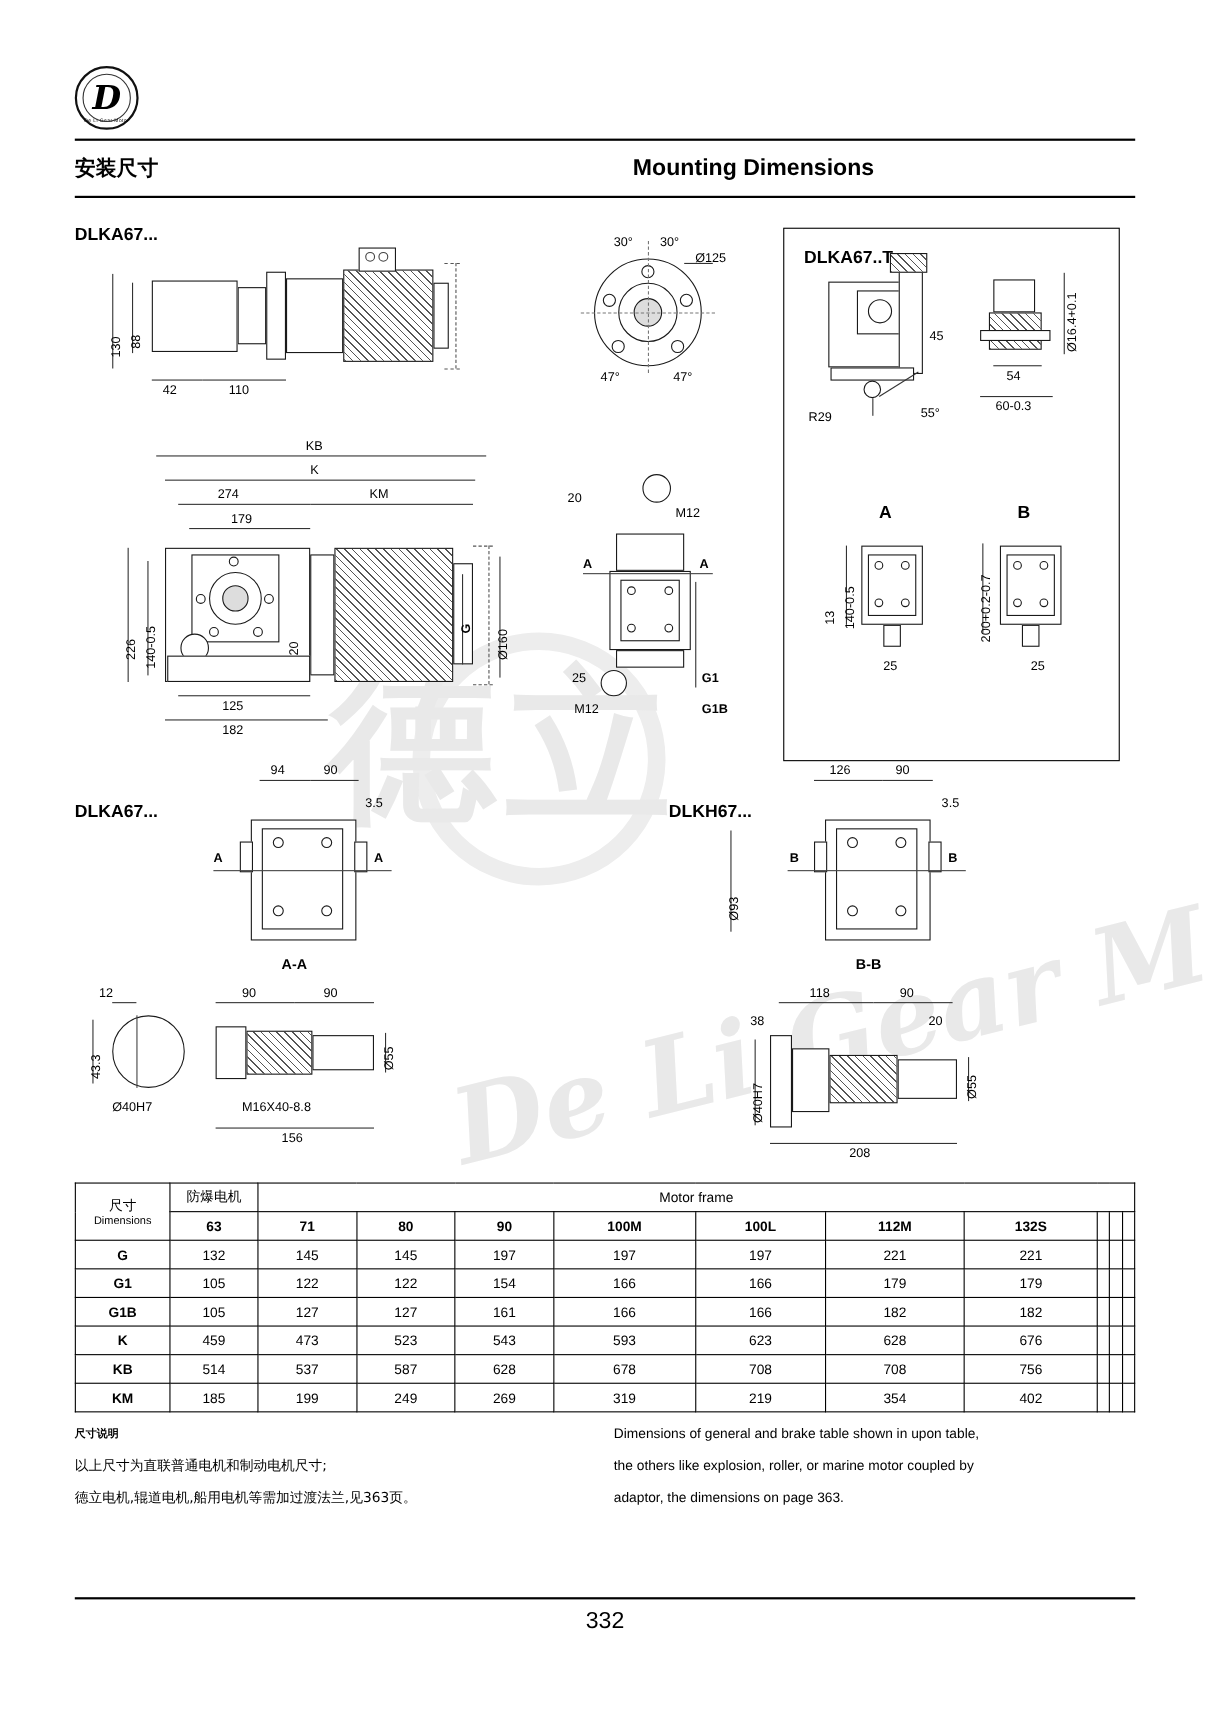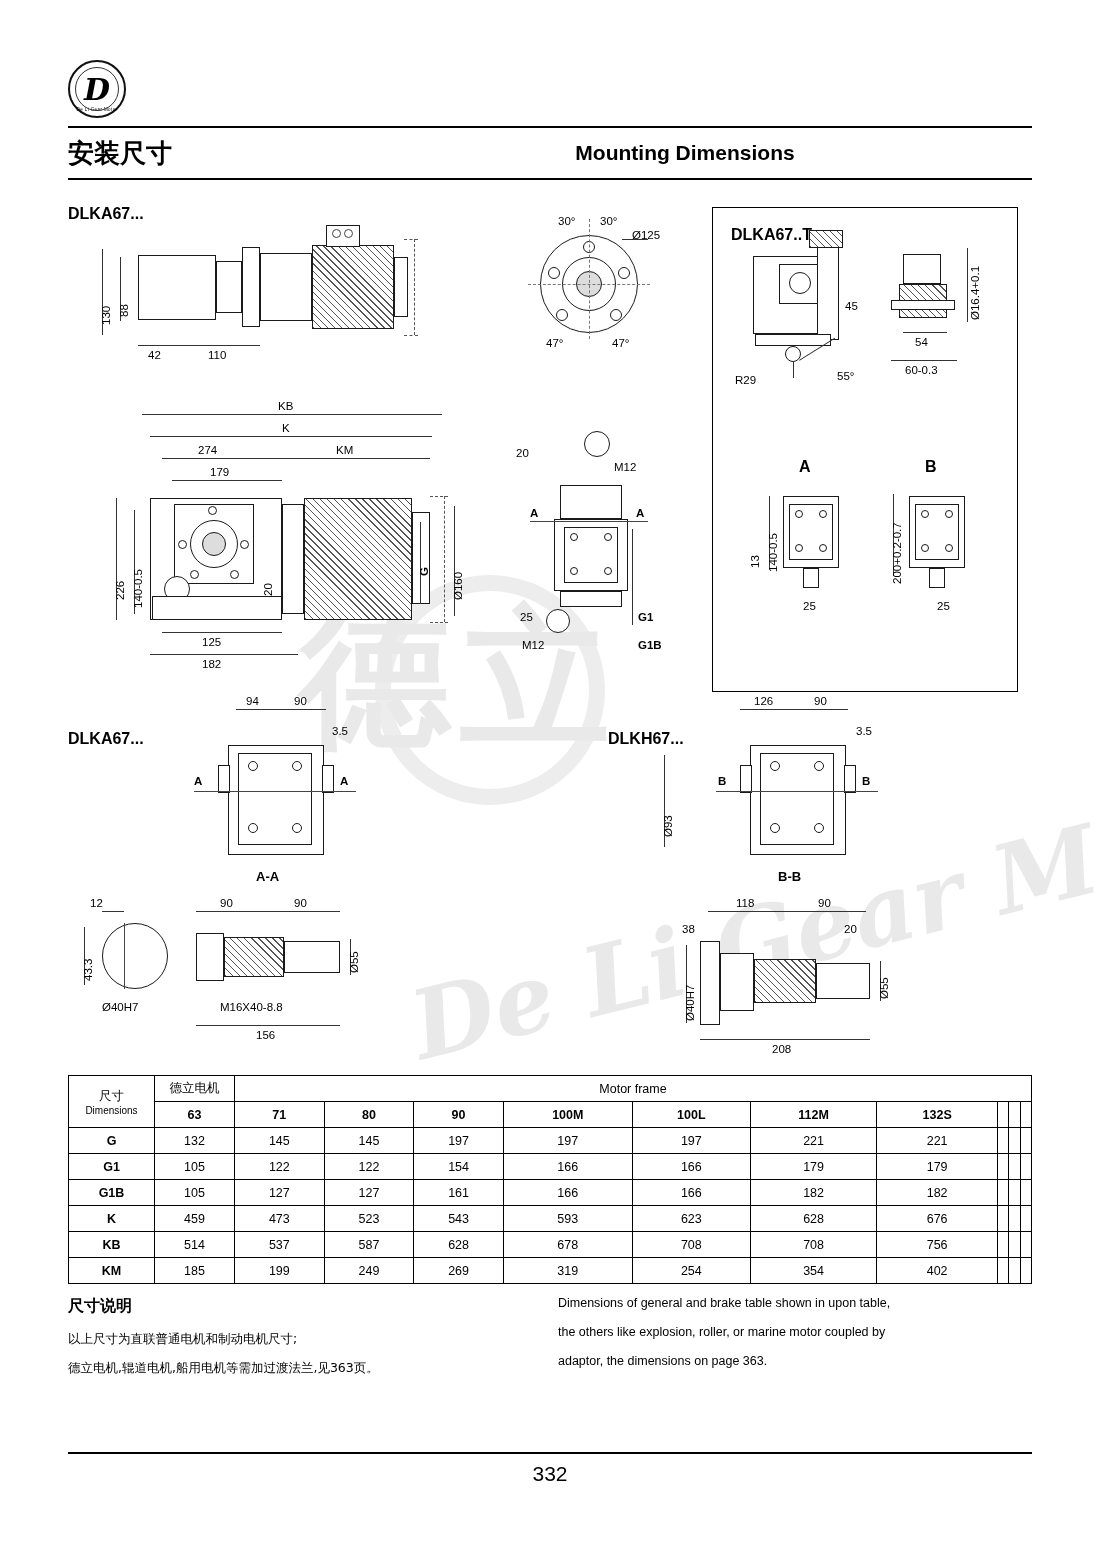--- a/index.html
+++ b/index.html
@@ -103,21 +103,21 @@
     border-top: 2px solid #000;
     width: 964px;
   }
   .subhdr {
     display: flex;
     align-items: center;
     height: 50px;
     width: 964px;
   }
   .subhdr-cn {
-    font-size: 26px;
+    font-size: 19px;
     font-weight: bold;
     font-family: "DejaVu Sans", sans-serif;
     width: 440px;
   }
   .subhdr-en {
     flex: 1;
     text-align: center;
     font-size: 21px;
     font-weight: bold;
     padding-right: 170px;
@@ -210,21 +210,21 @@
     position: absolute;
     left: 68px; top: 1296px;
     width: 964px;
     display: flex;
     z-index: 4;
   }
   .notes-l { width: 490px; }
   .notes-r { width: 474px; }
   .notes h4 {
     margin: 0 0 14px 0;
-    font-size: 16px;
+    font-size: 10px;
     font-weight: bold;
     font-family: "DejaVu Sans", sans-serif;
   }
   .notes p {
     margin: 0 0 14px 0;
     font-size: 12.5px;
     font-family: "DejaVu Sans", sans-serif;
     line-height: 1.2;
   }
   .notes-r p { font-family: "Liberation Sans", sans-serif; font-size: 12.5px; }
@@ -524,21 +524,21 @@
     <div class="lbl" style="left:172px; top:338px;">208</div>
   </div>
 
   <table class="dims">
     <tbody>
         <tr>
       <td rowspan="2" style="width:86px;">
         <div class="cn-small">尺寸</div>
         <div class="cn-tiny">Dimensions</div>
       </td>
-      <td style="width:80px;" class="cn-small">德立电机</td>
+      <td style="width:80px;" class="cn-small">防爆电机</td>
       <td colspan="10">Motor frame</td>
     </tr>
     <tr>
       <td class="hd">63</td>
       <td class="hd">71</td>
       <td class="hd">80</td>
       <td class="hd">90</td>
       <td class="hd">100M</td>
       <td class="hd">100L</td>
       <td class="hd">112M</td>
@@ -618,21 +618,21 @@
       <td></td>
       <td></td>
     </tr>
     <tr>
       <td class="rowlab">KM</td>
       <td>185</td>
       <td>199</td>
       <td>249</td>
       <td>269</td>
       <td>319</td>
-      <td>254</td>
+      <td>219</td>
       <td>354</td>
       <td>402</td>
       <td></td>
       <td></td>
       <td></td>
     </tr>
   </tbody>
     </table>
 
   <div class="notes">

